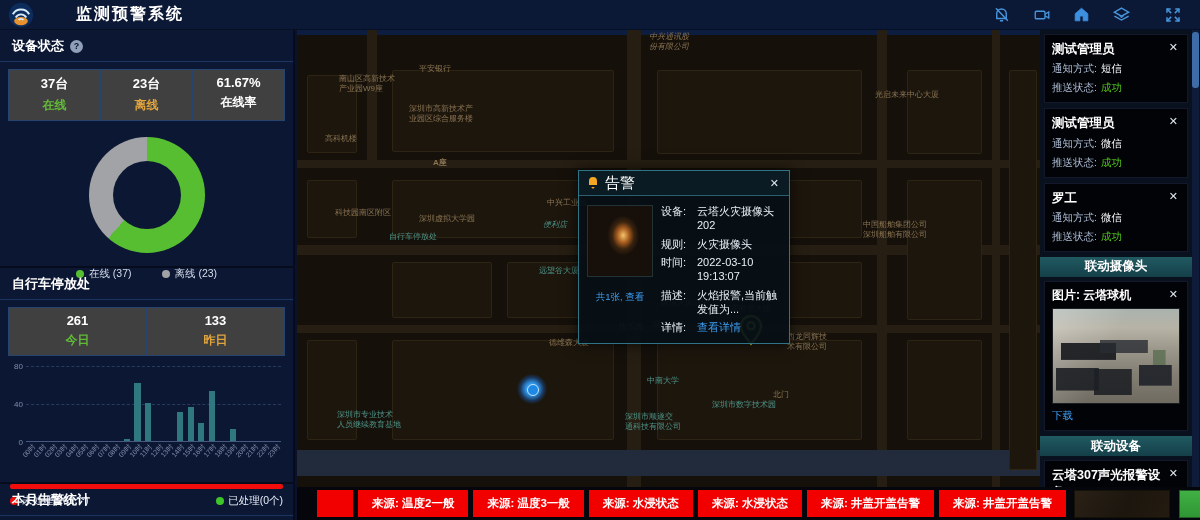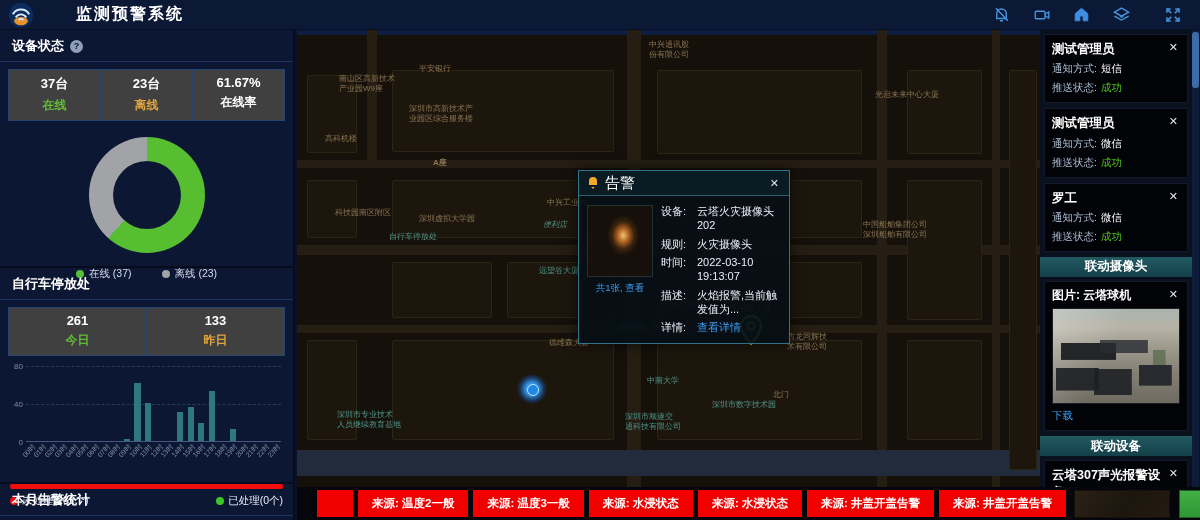--- a/index.html
+++ b/index.html
@@ -75,21 +75,21 @@
   .popup { position:absolute; left:578px; top:170px; width:212px; z-index:5;
     background:rgba(6,15,21,0.94); border:1px solid #2f7486; box-shadow:0 0 14px rgba(0,0,0,.7); }
   .popup-head { height:25px; display:flex; align-items:center; gap:6px; padding:0 8px;
     background:rgba(12,28,36,.95); border-bottom:1px solid #2a5e70; }
   .popup-title { color:#fff; font-size:15px; font-weight:normal; flex:1; }
   .close-x { color:#dfe8f0; font-size:11px; cursor:pointer; padding:0 2px; }
   .popup-body { display:flex; gap:8px; padding:9px 8px 8px; }
   .thumb-col { width:66px; flex:none; }
   .fire-thumb { width:66px; height:72px; border:1px solid #233; cursor:pointer;
     background:radial-gradient(16px 20px at 55% 42%, #f4c36a 0%, #a55a1e 38%, #3a240f 68%, #17100a 100%); }
-  .thumb-cap { margin-top:5px; font-size:9.5px; color:#3d9df0; text-align:center; cursor:pointer; }
+  .thumb-cap { margin-top:14px; font-size:9.5px; color:#3d9df0; text-align:center; cursor:pointer; }
   .field-col { flex:1; display:flex; flex-direction:column; gap:5px; }
   .frow { display:flex; font-size:11px; color:#e9eff6; line-height:1.25; }
   .flab { width:36px; flex:none; }
   .fval { flex:1; }
   .flink { color:#3d9df0; cursor:pointer; }
 
   
   .right-panel { position:absolute; left:1040px; top:30px; width:152px; height:490px; z-index:4;
     background:#0a111e; overflow:hidden; }
   .card { margin:4px 4px 5px; background:#020307; border:1px solid #15182a; padding:6px 7px 7px; }
@@ -380,21 +380,21 @@
         <div class="blk" style="left: 610px; top: 150px; width: 75px; height: 140px;"></div>
         <div class="blk" style="left: 95px; top: 232px; width: 100px; height: 56px;"></div>
         <div class="blk" style="left: 210px; top: 232px; width: 107px; height: 56px;"></div>
         <div class="blk" style="left: 360px; top: 232px; width: 205px; height: 56px;"></div>
         <div class="blk" style="left: 10px; top: 310px; width: 50px; height: 100px;"></div>
         <div class="blk" style="left: 95px; top: 310px; width: 222px; height: 100px;"></div>
         <div class="blk" style="left: 360px; top: 310px; width: 205px; height: 100px;"></div>
         <div class="blk" style="left: 610px; top: 310px; width: 75px; height: 100px;"></div>
       </div>
     <div id="map-labels">
-        <div class="mlabel tan" style="left: 352px; top: 10px;">中兴通讯股
+        <div class="mlabel tan" style="left: 352px; top: 2px; font-style: italic;">中兴通讯股
 份有限公司</div>
         <div class="mlabel tan" style="left: 122px; top: 34px;">平安银行</div>
         <div class="mlabel tan" style="left: 42px; top: 44px;">南山区高新技术
 产业园W9座</div>
         <div class="mlabel tan" style="left: 112px; top: 74px;">深圳市高新技术产
 业园区综合服务楼</div>
         <div class="mlabel tan" style="left: 578px; top: 60px;">光启未来中心大厦</div>
         <div class="mlabel tan" style="left: 28px; top: 104px;">高科机楼</div>
         <div class="mlabel tan" style="left: 136px; top: 128px; font-weight: bold;">A座</div>
         <div class="mlabel tan" style="left: 250px; top: 168px;">中兴工业园</div>

